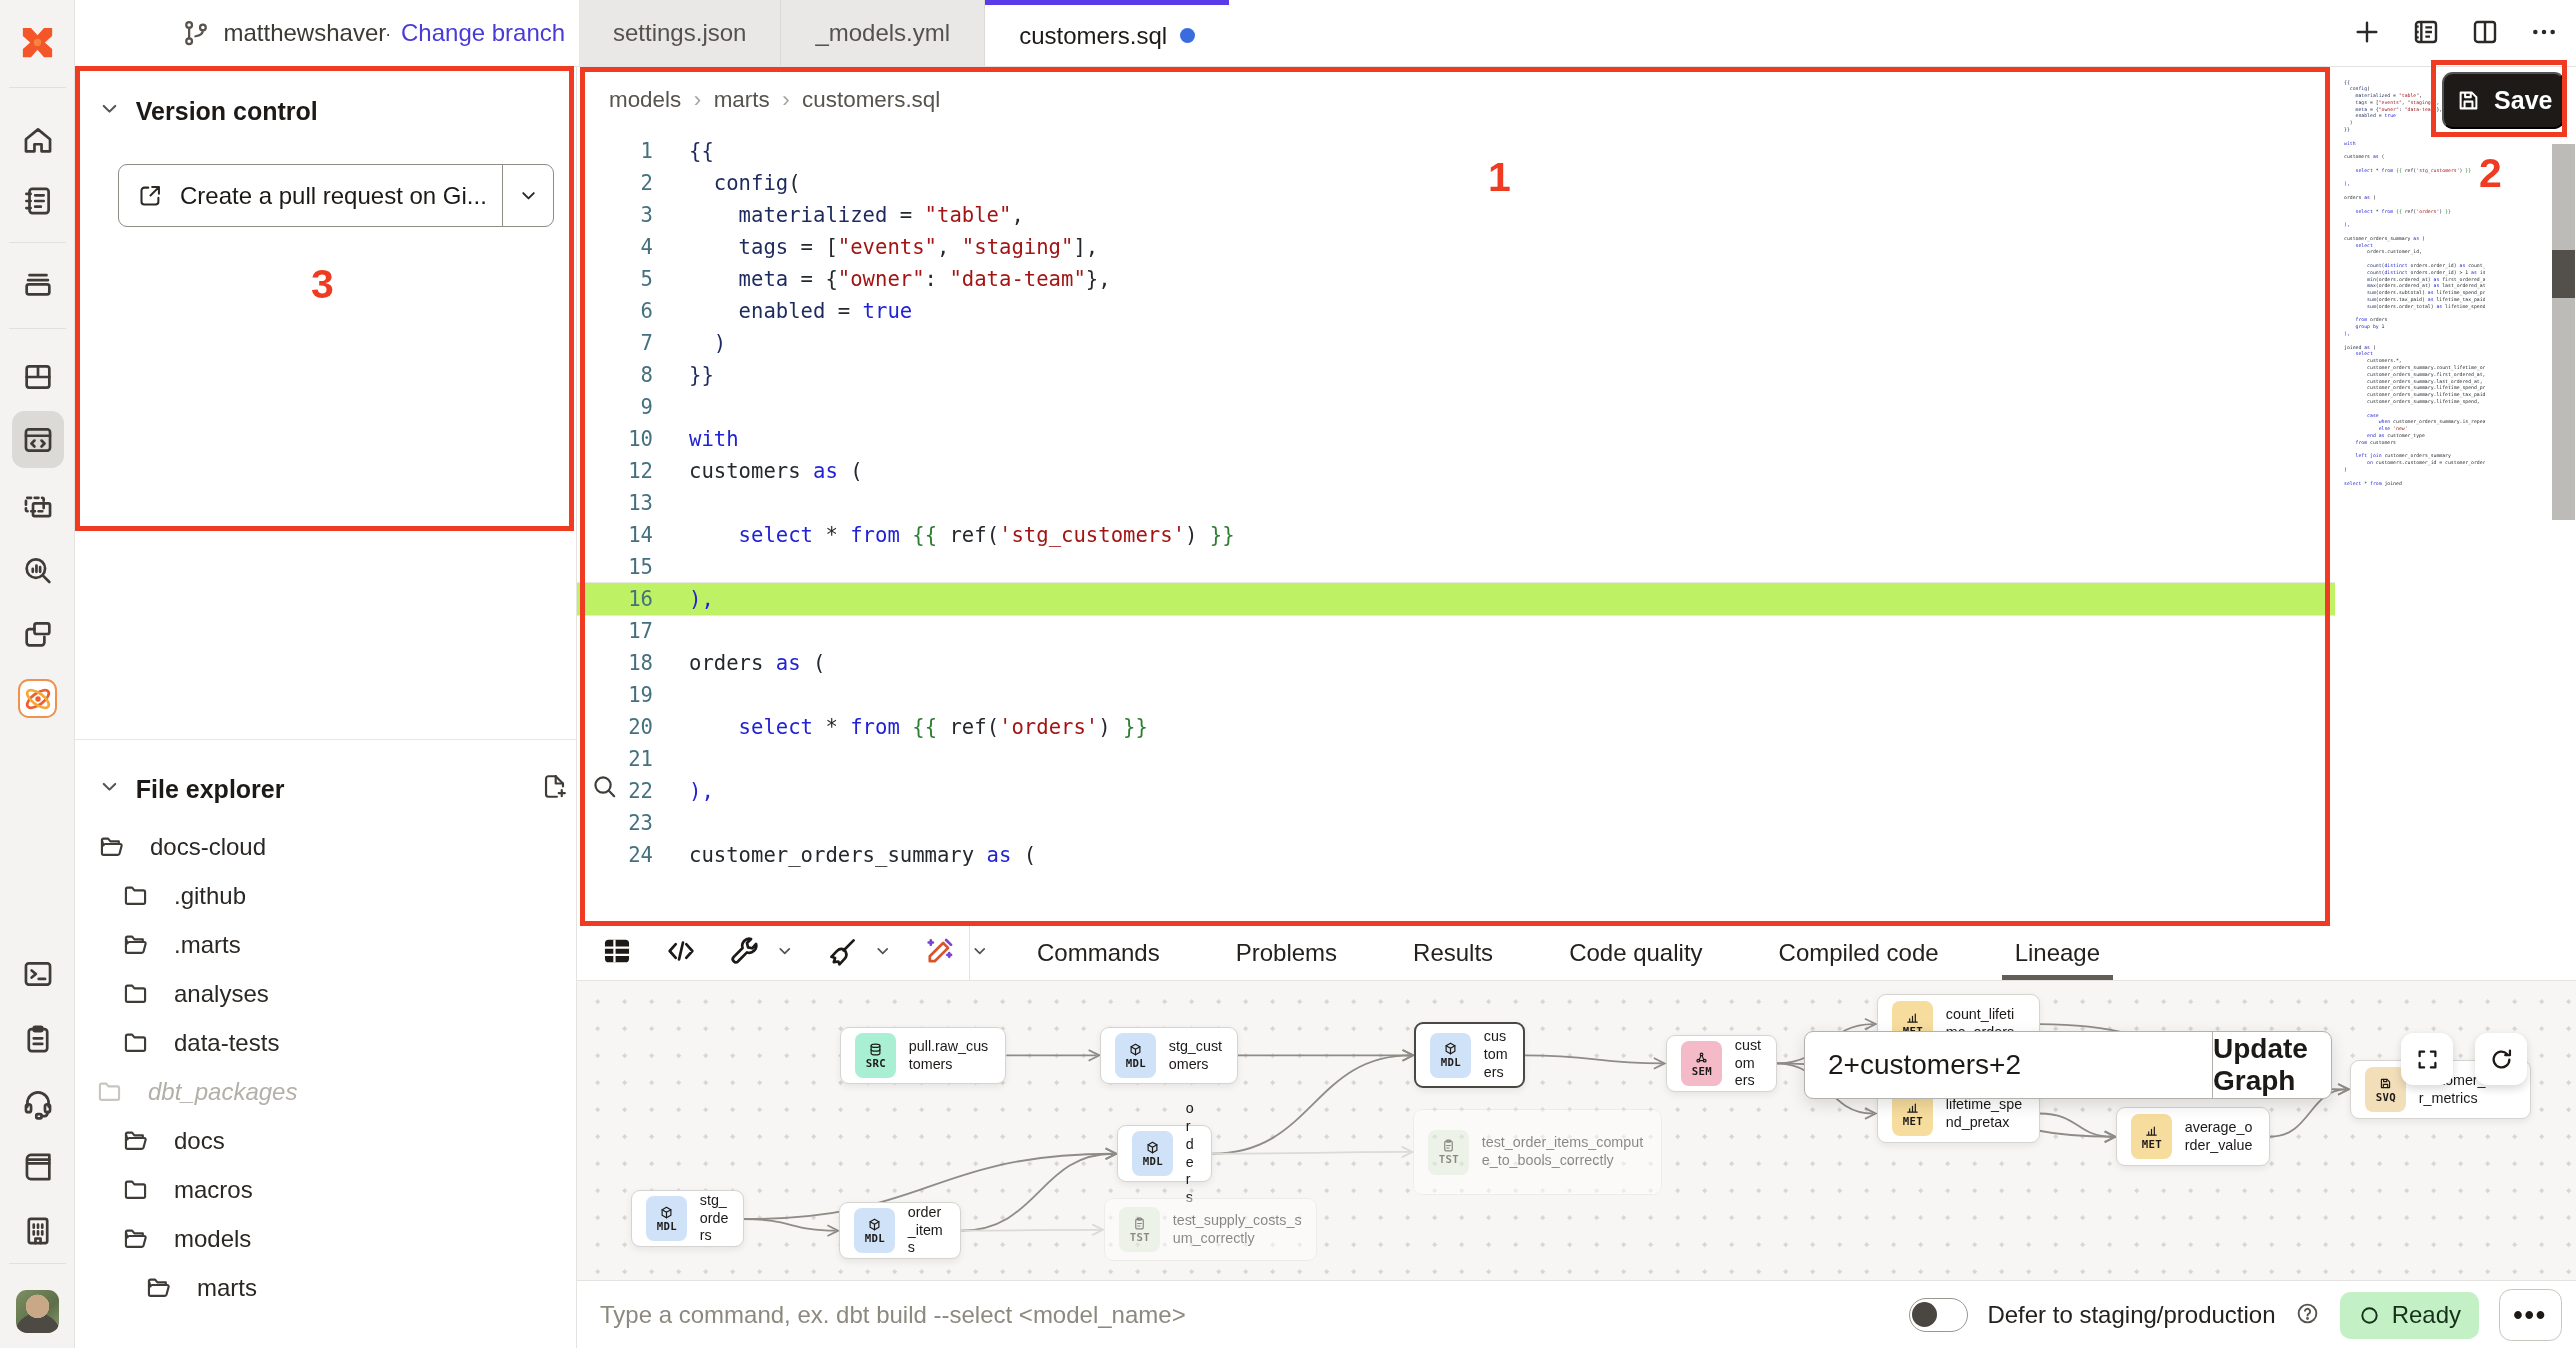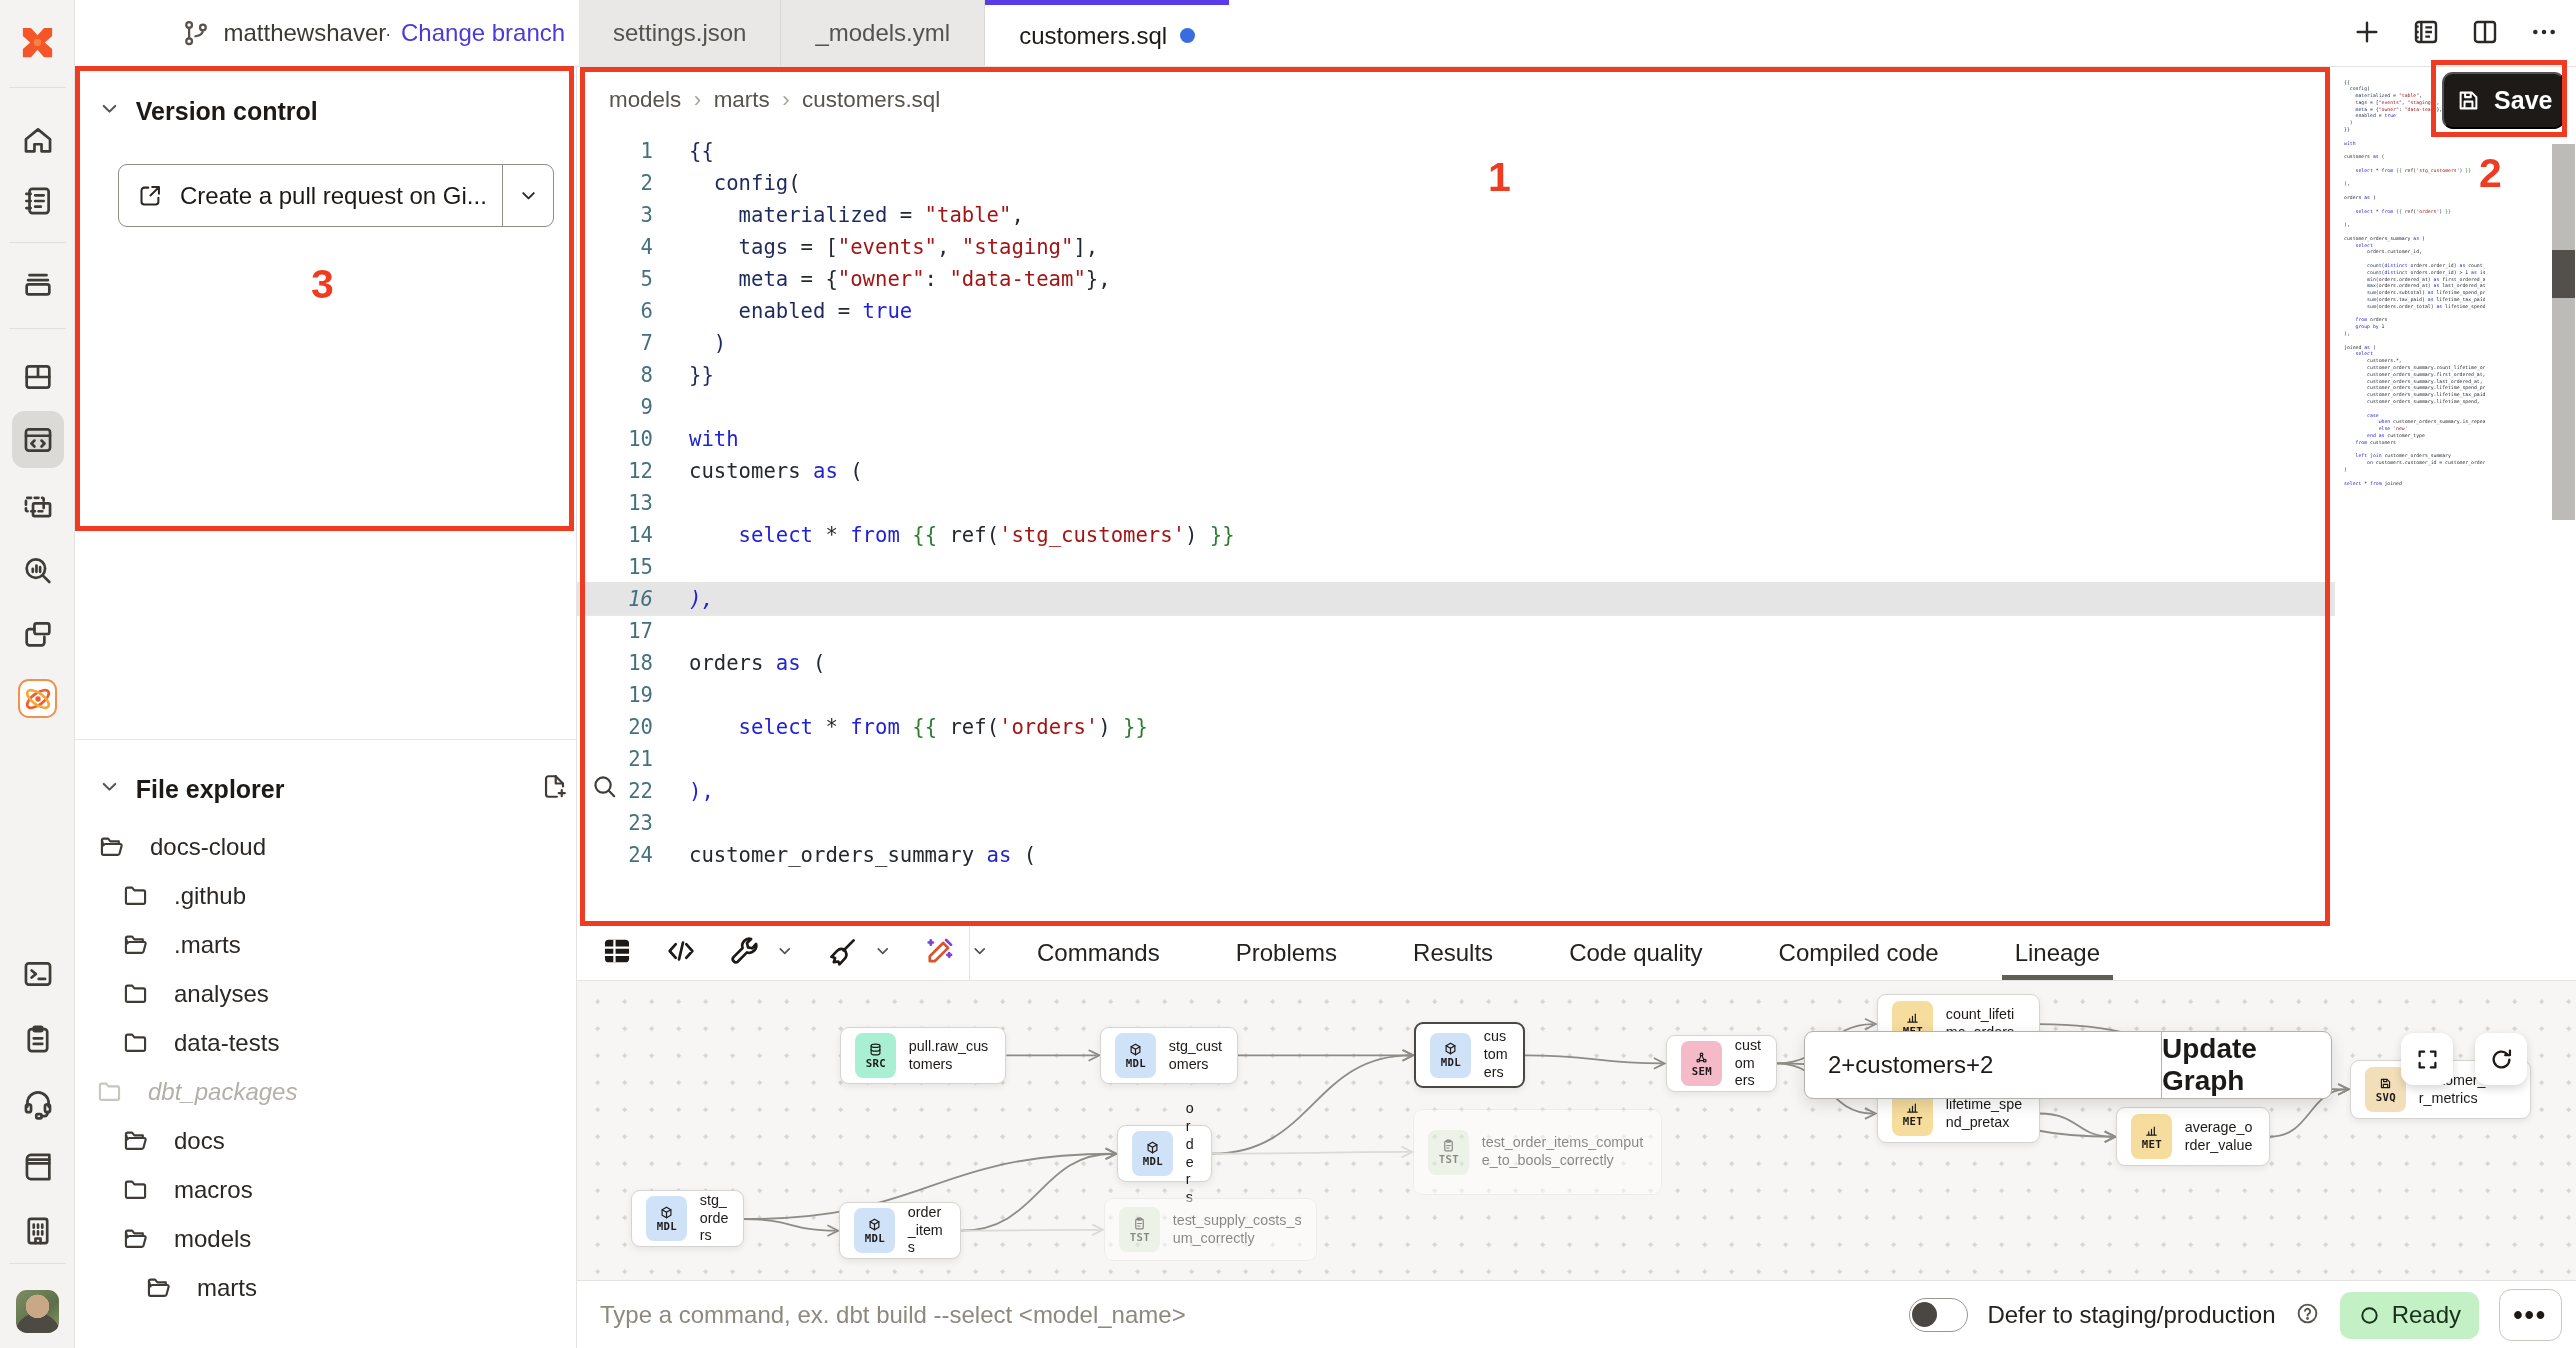--- a/index.html
+++ b/index.html
@@ -57,21 +57,21 @@
   .tree-row.muted svg { color:#c9c5bf; }
 
   
   #editor { left:577px; top:67px; width:1999px; height:858px; background:#fff; }
   #breadcrumb { position:absolute; left:32px; top:19.7px; font-size:22.4px; color:#57534e; display:flex; gap:12.5px; align-items:center; }
   #breadcrumb .sep { color:#a8a49e; }
   #code-area { position:absolute; left:0px; top:68px; width:1758px; }
   .code-line { position:relative; display:flex; height:32px; align-items:center; font-family:"DejaVu Sans Mono", monospace; font-size:20.6px; }
   .code-line .gut { width:76px; text-align:right; color:#44707f; flex:none; }
   .code-line pre { margin-left:36px; font-family:inherit; white-space:pre; }
-  .code-line.hl { background:#e5e5e5; box-shadow:0 -0.9px 0 #e7e5e2, 0 0.9px 0 #e7e5e2;font-style:italic; }
+  .code-line.hl { background:#bef264; box-shadow:0 -0.9px 0 #e7e5e2, 0 0.9px 0 #e7e5e2; }
   .tk-p{color:#24292e} .tk-k{color:#2023d4} .tk-s{color:#a31515} .tk-j{color:#2e7d32} .tk-n{color:#1d2a5e}
   #minimap { position:absolute; left:1767px; top:12.5px; width:141px; height:429px; overflow:hidden; }
   #minimap .mm-line { font-family:"DejaVu Sans Mono", monospace; font-size:4.8px; line-height:6.8px; white-space:pre; }
   #scrollbar { position:absolute; left:1975px; top:77px; width:23px; height:376px; background:#bdbbb8; }
   #scroll-thumb { position:absolute; left:0; top:106px; width:23px; height:48px; background:#534f4b; }
   #save-btn { position:absolute; left:1865px; top:4.5px; width:123px; height:57px; background:#1d1a17; color:#fff; border-radius:10.7px;
     display:flex; align-items:center; justify-content:center; gap:12.5px; font-size:25px; font-weight:600; z-index:6; }
   #save-btn svg { width:27px; height:27px; }
 
   
@@ -93,21 +93,21 @@
   .lin-node { position:absolute; background:#fff; border:1.4px solid #d6d4d0; border-radius:9px;
     box-shadow:0 2.7px 7.2px rgba(0,0,0,.07); display:flex; align-items:center; padding:0 14.3px; gap:12.5px; }
   .lin-node.selected { border:2.7px solid #4a4642; }
   .lin-node.faded { opacity:.5; box-shadow:none; border-color:#e6e4e0; }
   .lin-badge { width:41px; height:45px; border-radius:8px; display:flex; flex-direction:column; align-items:center; justify-content:center; flex:none; }
   .lin-badge svg { width:15px; height:15px; color:#1c1917; }
   .lin-badge span { font-size:10.7px; font-weight:600; letter-spacing:0.3px; font-family:"DejaVu Sans Mono", monospace; }
   .lin-label { font-size:14.3px; color:#1c1917; word-break:break-all; line-height:1.25; }
   #lin-overlay { position:absolute; left:1227px; top:50px; width:528px; height:68px; background:#fff; border:1.8px solid #b4b1ac;
     border-radius:9px; box-shadow:0 5.4px 16px rgba(0,0,0,.12); display:flex; z-index:4; }
-  #lin-search { flex:1; border:none; outline:none; font-size:24px; padding:0 23px; color:#1c1917; background:transparent; font-family:"Liberation Sans",sans-serif; }
+  #lin-search { flex:1; border:none; outline:none; font-size:28px; padding:0 23px; color:#1c1917; background:transparent; font-family:"Liberation Sans",sans-serif; }
   #lin-update { width:197px; border-left:1.8px solid #b4b1ac; display:flex; align-items:center; justify-content:center;
     font-size:28px; font-weight:700; color:#1c1917; }
   .lin-fab { position:absolute; width:52px; height:52px; background:#fff; border-radius:12.5px; box-shadow:0 3.6px 9px rgba(0,0,0,.15);
     display:flex; align-items:center; justify-content:center; color:#1c1917; z-index:5; }
   .lin-fab svg { width:27px; height:27px; }
 
   
   #cmdbar { left:577px; top:1280px; width:1999px; height:69px; background:#fff; border-top:0.9px solid #e5e3e0; z-index:3; }
   #cmd-ph { position:absolute; left:23px; top:0; height:68px; display:flex; align-items:center; font-size:24px; color:#8d897f; width:1073px; }
   #cmd-right { position:absolute; right:14.3px; top:0; height:68px; display:flex; align-items:center; gap:19.7px; }

